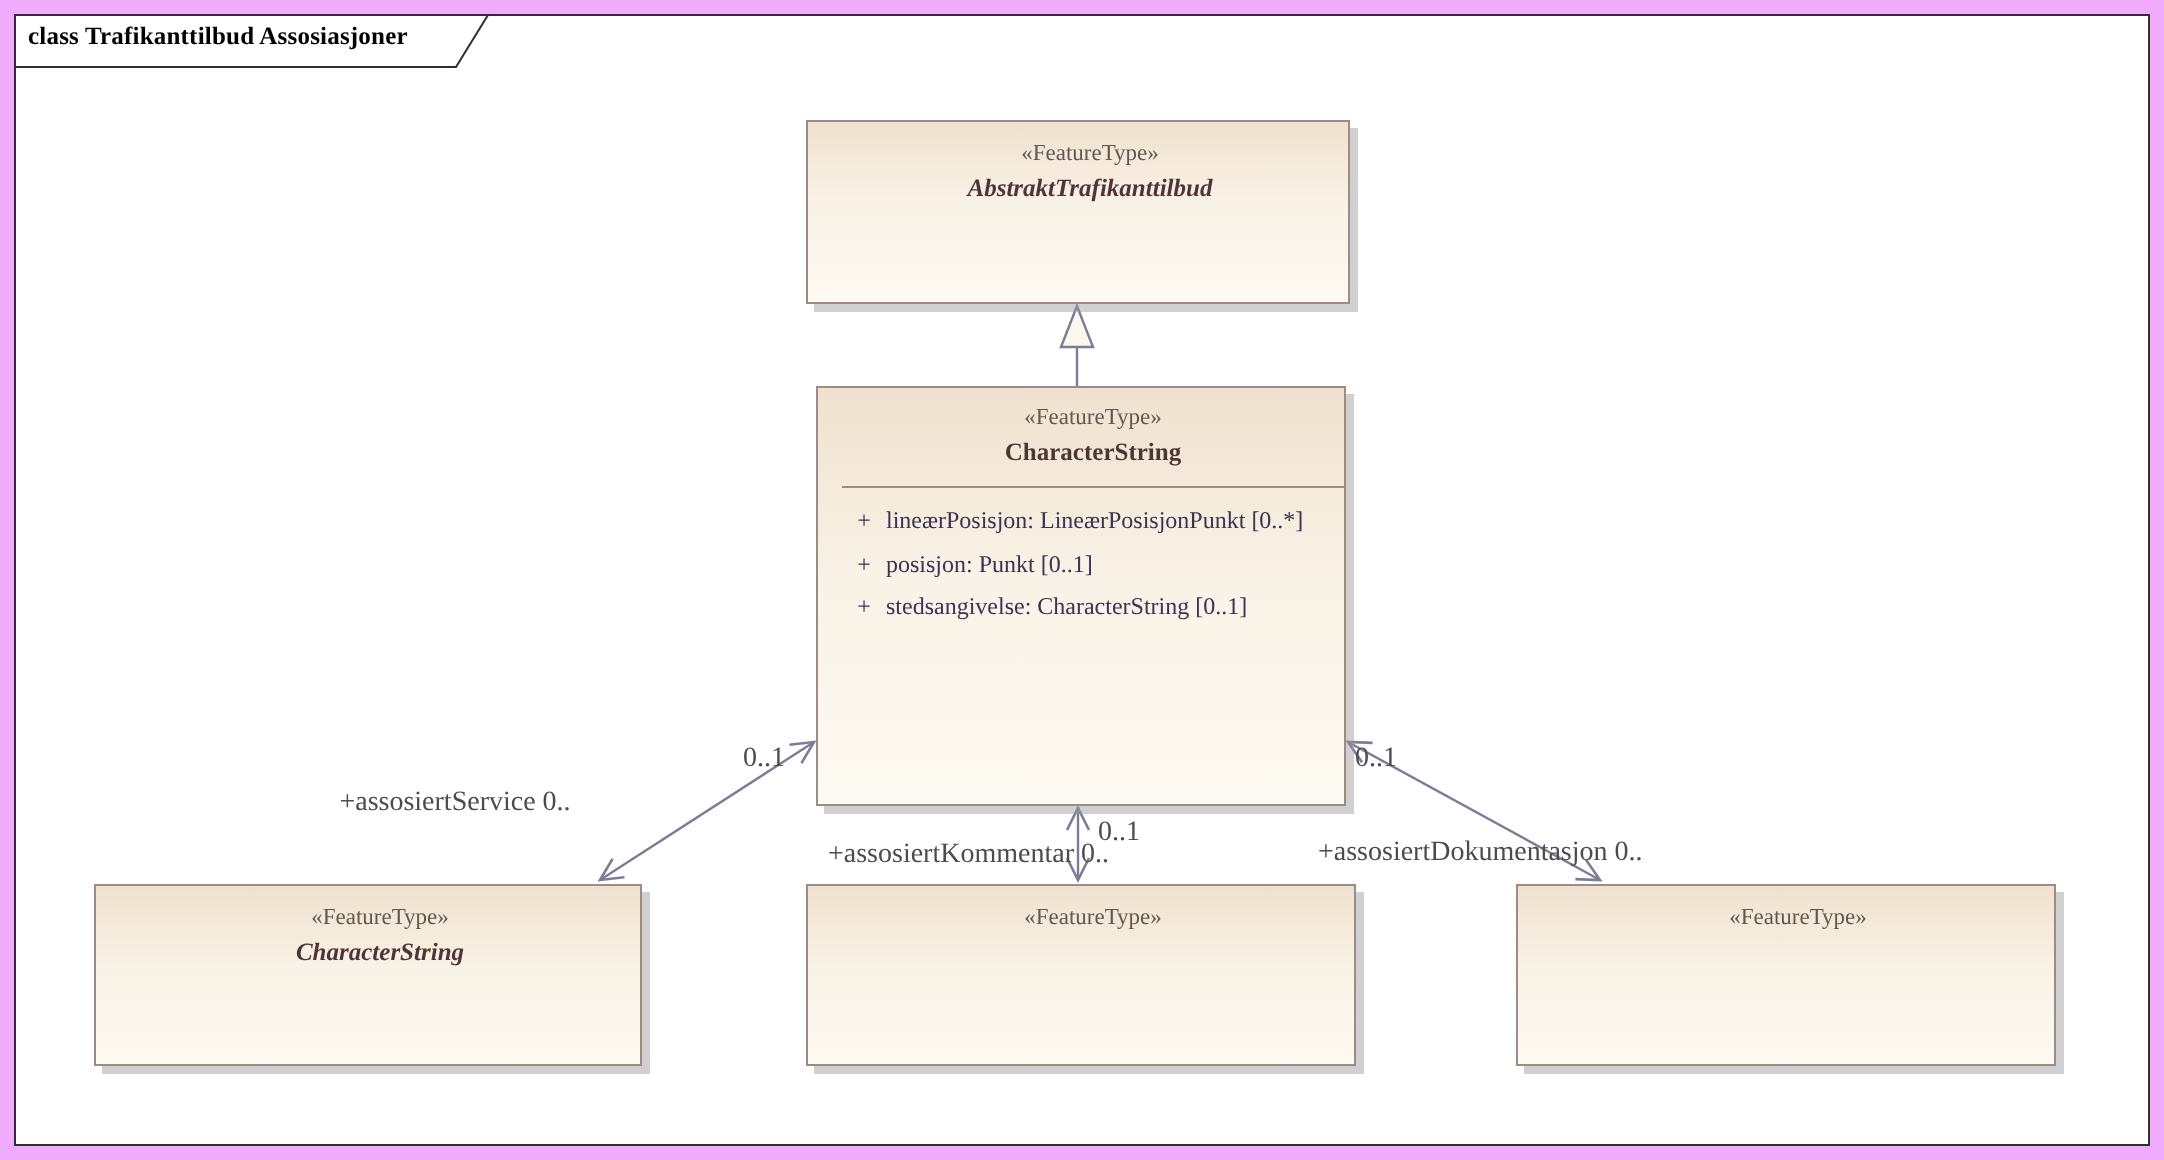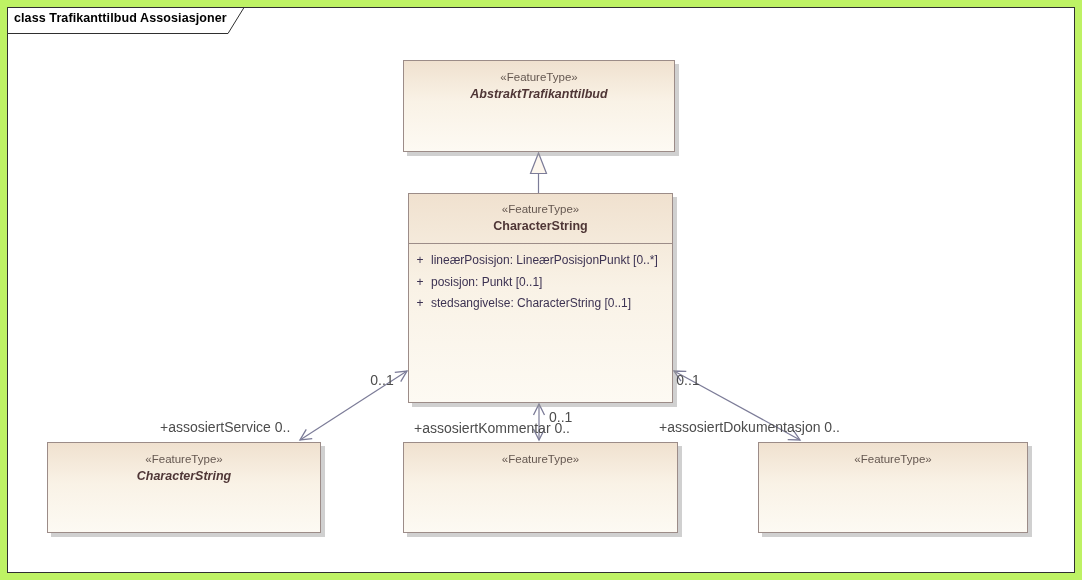--- a/index.html
+++ b/index.html
@@ -1,33 +1,34 @@
 <!DOCTYPE html>
 <html><head>
 <meta charset="utf-8">
 <style>
   html,body{margin:0;padding:0;background:#fff;}
   .canvas{
-    position:relative;width:1082px;height:580px;background:#bef264;overflow:hidden;
-    font-family:Liberation Sans, sans-serif;
+    position:relative;width:1082px;height:580px;background:#f0abfc;overflow:hidden;
+    font-family:Liberation Serif, serif;
   }
   .frame{
     position:absolute;left:7px;top:7px;width:1066px;height:564px;
     border:1px solid #2f2f2f;background:#fff;
   }
   .tab-label{
     position:absolute;left:14px;top:11px;width:220px;
     font-size:12.5px;font-weight:bold;color:#000;letter-spacing:0.1px;
   }
   .uml-box{
     position:absolute;
     background:linear-gradient(180deg,#f0e1cf 0%,#f9f2e6 45%,#fdfaf3 100%);
     border:1px solid #9c8c88;
     box-shadow:4px 4px 0 0 rgba(150,150,150,0.45);
     box-sizing:border-box;
+    padding-left:12px;
   }
   .hdr{padding-top:9px;text-align:center;}
   .hdr .st{font-size:11.5px;color:#645750;line-height:15px;}
   .hdr .nm{font-size:12.5px;font-weight:bold;color:#4f3636;line-height:18px;}
   .hdr .nm.abstract{font-style:italic;}
   .mid-hdr{height:50px;border-bottom:1px solid #9c8c88;box-sizing:border-box;padding-top:8px;}
   .attrs{padding:6px 0 0 0;}
   .attr-row{display:flex;font-size:12px;color:#3c3252;line-height:21.5px;}
   .attr-row .vis{width:22px;text-align:center;flex:0 0 22px;}
   .attr-row .atx{flex:1;white-space:nowrap;}
@@ -110,17 +111,17 @@
   <div class="uml-box" style="left:758px;top:442px;width:270px;height:91px">
     <div class="hdr">
       <div class="st">«FeatureType»</div>
     </div>
   </div>
 
   <div class="edge-label" style="left:362px;top:372px;width:40px;text-align:center">0..1</div>
   <div class="edge-label" style="left:549px;top:409px;width:40px;text-align:left">0..1</div>
   <div class="edge-label" style="left:668px;top:372px;width:40px;text-align:center">0..1</div>
 
-  <div class="edge-label" style="left:160px;top:419px;width:135px;text-align:left">+assosiertService 0..</div>
+  <div class="edge-label" style="left:160px;top:394px;width:135px;text-align:center">+assosiertService 0..</div>
   <div class="edge-label" style="left:414px;top:420px;width:150px;text-align:left">+assosiertKommentar 0..</div>
-  <div class="edge-label" style="left:659px;top:419px;width:175px;text-align:right">+assosiertDokumentasjon 0..</div>
+  <div class="edge-label" style="left:659px;top:419px;width:175px;text-align:left">+assosiertDokumentasjon 0..</div>
 
 </div>
 
 </body></html>

